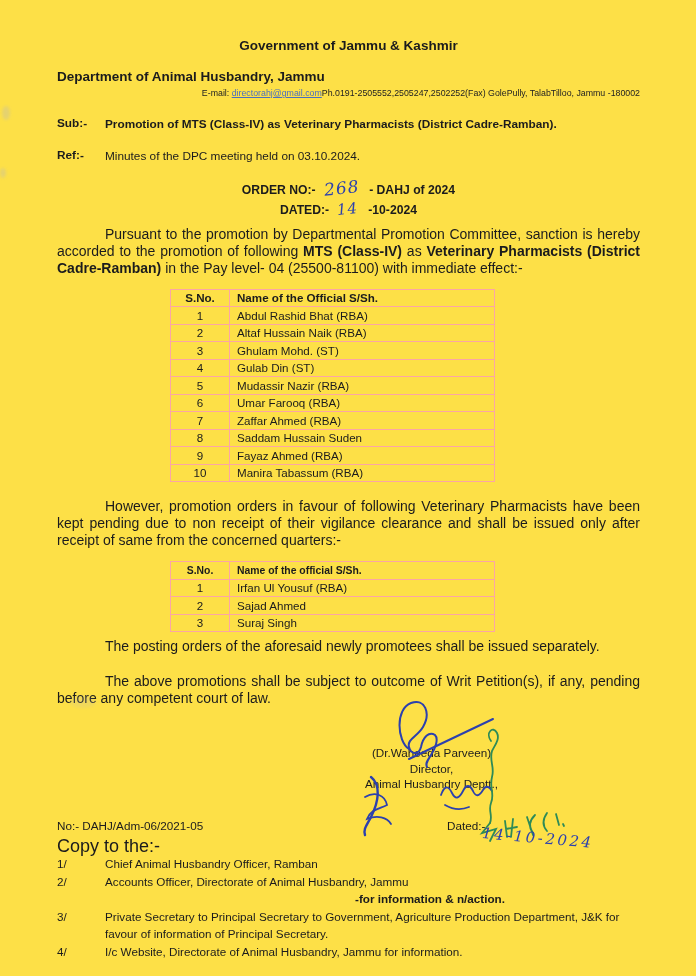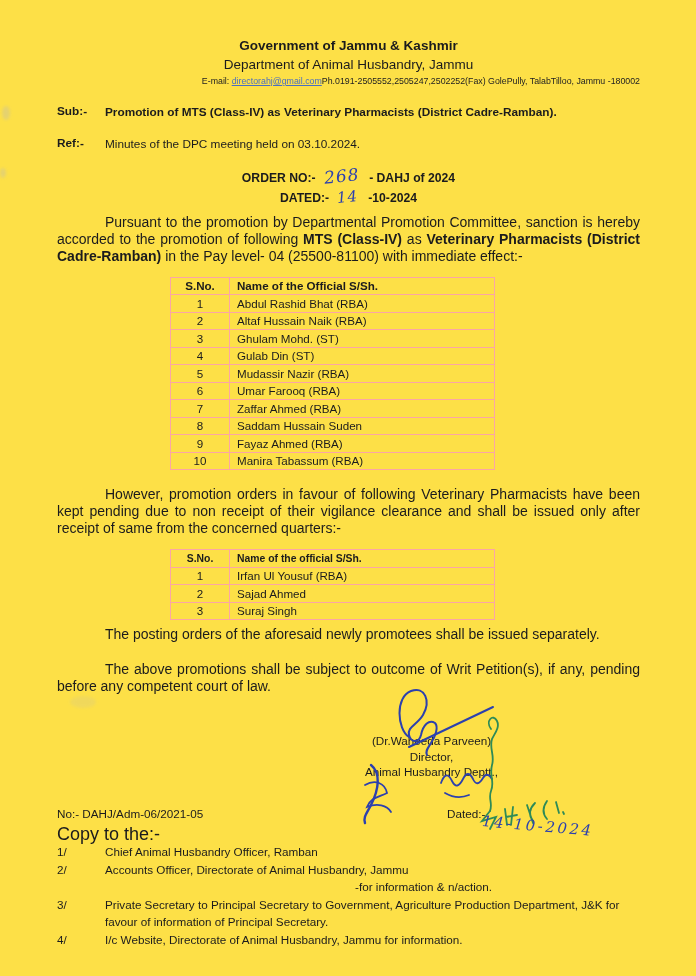--- a/index.html
+++ b/index.html
@@ -9,21 +9,21 @@
     margin:0 auto;
     background:#fde047;
     font-family:"Liberation Sans", sans-serif;
     color:#1b1b1d;
     overflow:hidden;
     box-sizing:border-box;
     padding:38px 56px 0 57px;
   }
   
   .gov{font-size:13.5px;font-weight:bold;text-align:center;}
-  .dept{font-size:13.5px;font-weight:normal;text-align:center;margin-top:4px;}
+  .dept{font-size:13.5px;font-weight:bold;margin-top:16px;}
   .contact{font-size:8.8px;text-align:right;margin-top:4px;color:#222;}
   .email{color:#4a6fc0;text-decoration:underline;cursor:pointer;}
   
   .srow{display:flex;margin-top:18px;font-size:11.8px;}
   .srow .lbl{flex:0 0 48px;font-weight:bold;}
   .subject .txt{font-weight:bold;text-align:justify;line-height:1.45;}
   .ref{margin-top:15px;}
   .ref .lbl{font-weight:bold;}
   .ref .txt{line-height:1.4;}
   
@@ -86,21 +86,21 @@
   .hand-date{
     position:absolute;left:425px;top:13px;
     font-family:"DejaVu Serif", serif;font-style:italic;
     color:#2c40ae;font-size:15px;letter-spacing:2.5px;
     transform:rotate(5deg);
   }
   .copy-label{font-size:18px;margin-top:2px;line-height:17px;}
   .copy-item{display:flex;font-size:11.7px;line-height:17.3px;margin-top:0.5px;}
   .copy-item .cno2{flex:0 0 48px;}
   .copy-item .ctext{flex:1;}
-  .copy-note{font-size:11.7px;line-height:17px;margin-left:298px;}
+  .copy-note{font-size:11.7px;line-height:17px;margin-left:298px;font-weight:bold;}
   
   .smudge{position:absolute;background:#b9b9b9;opacity:.35;border-radius:50%;filter:blur(1.5px);}
 </style>
 </head>
 <body>
 
 <div class="page">
 
   <div class="smudge" style="left:2px;top:106px;width:8px;height:14px;"></div>
   <div class="smudge" style="left:0;top:168px;width:6px;height:10px;"></div>

